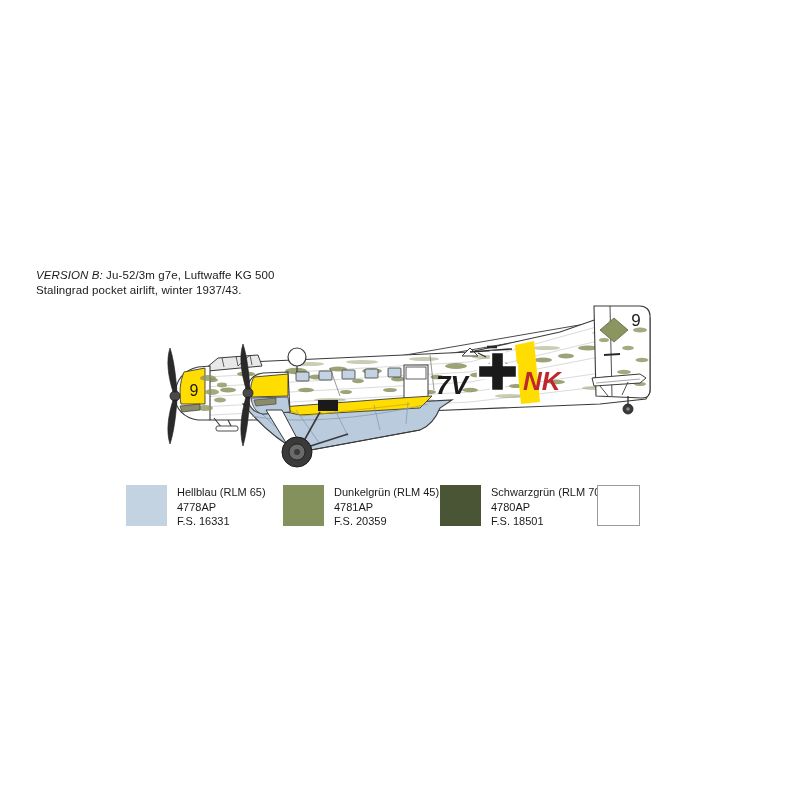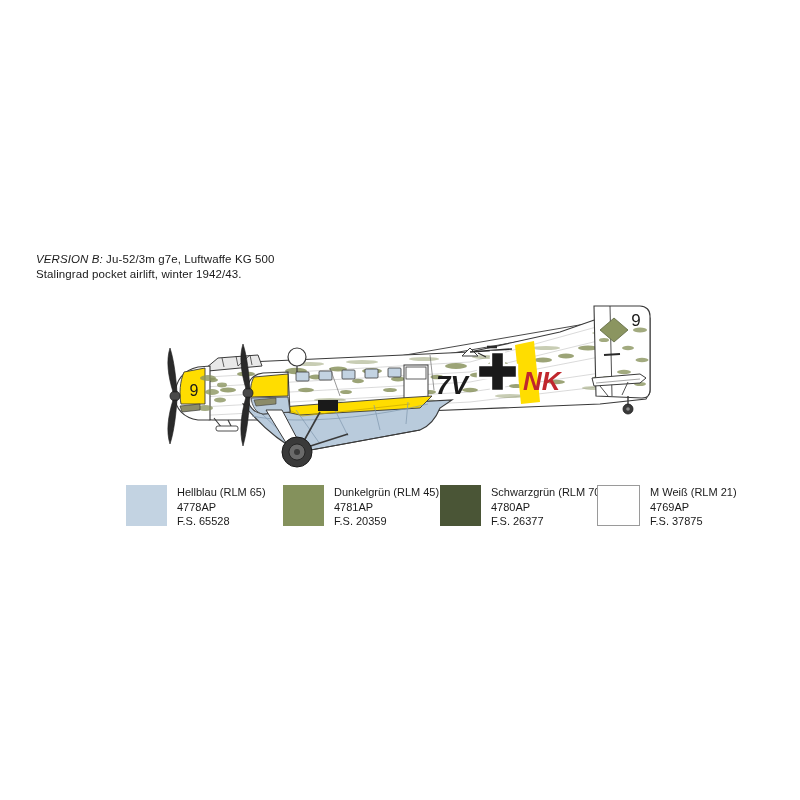--- a/index.html
+++ b/index.html
@@ -13,21 +13,21 @@
     position: relative;
     font-family: "Liberation Sans", sans-serif;
     color: #1a1a1a;
     overflow: hidden;
   }
 
   
   #caption-block {
     position: absolute;
     left: 36px;
-    top: 252px;
+    top: 268px;
     line-height: 15px;
   }
   .caption-line {
     font-size: 11.5px;
     letter-spacing: 0.1px;
     white-space: nowrap;
   }
   .caption-version {
     font-style: italic;
   }
@@ -75,21 +75,21 @@
   .legend-text div {
     font-size: 11px;
     white-space: nowrap;
   }
 </style>
 </head>
 <body>
 
 <div id="caption-block">
   <div class="caption-line"><span class="caption-version">VERSION B:</span><span> Ju-52/3m g7e, Luftwaffe KG 500</span></div>
-  <div class="caption-line">Stalingrad pocket airlift, winter 1942/43.</div>
+  <div class="caption-line">Stalingrad pocket airlift, winter 1937/43.</div>
 </div>
 
 <svg id="artwork" viewBox="0 0 800 800" xmlns="http://www.w3.org/2000/svg">
   <defs>
 
     <clipPath id="clip-fuselage">
       <path d="M175,396 C178,382 190,372 210,368 L250,362 L470,352 L560,330
                L600,316 L640,310 L648,312 L650,320 L650,392 L648,400
                L600,404 L400,412 L260,420 L210,420 C188,418 176,410 175,396 Z"></path>
     </clipPath>
@@ -351,44 +351,39 @@
   </g>
 </svg>
 
 <div id="color-legend">
 
   <div class="legend-entry">
     <div class="legend-swatch" style="background:#c3d3e2"></div>
     <div class="legend-text">
       <div>Hellblau (RLM 65)</div>
       <div>4778AP</div>
-      <div>F.S. 65528</div>
+      <div>F.S. 16331</div>
     </div>
   </div>
 
   <div class="legend-entry">
     <div class="legend-swatch" style="background:#84915c"></div>
     <div class="legend-text">
       <div>Dunkelgrün (RLM 45)</div>
       <div>4781AP</div>
       <div>F.S. 20359</div>
     </div>
   </div>
 
   <div class="legend-entry">
     <div class="legend-swatch" style="background:#4a5536"></div>
     <div class="legend-text">
       <div>Schwarzgrün (RLM 70)</div>
       <div>4780AP</div>
-      <div>F.S. 26377</div>
+      <div>F.S. 18501</div>
     </div>
   </div>
 
   <div class="legend-entry">
     <div class="legend-swatch bordered" style="background:#ffffff"></div>
-    <div class="legend-text">
-      <div>M Weiß (RLM 21)</div>
-      <div>4769AP</div>
-      <div>F.S. 37875</div>
-    </div>
   </div>
 
 </div>
 
 </body></html>

